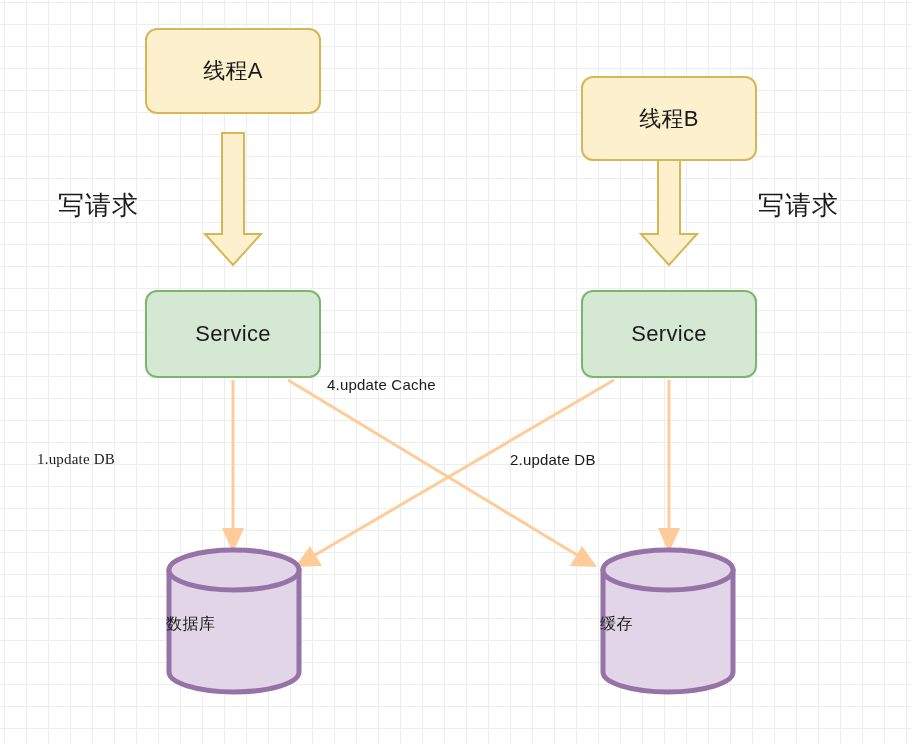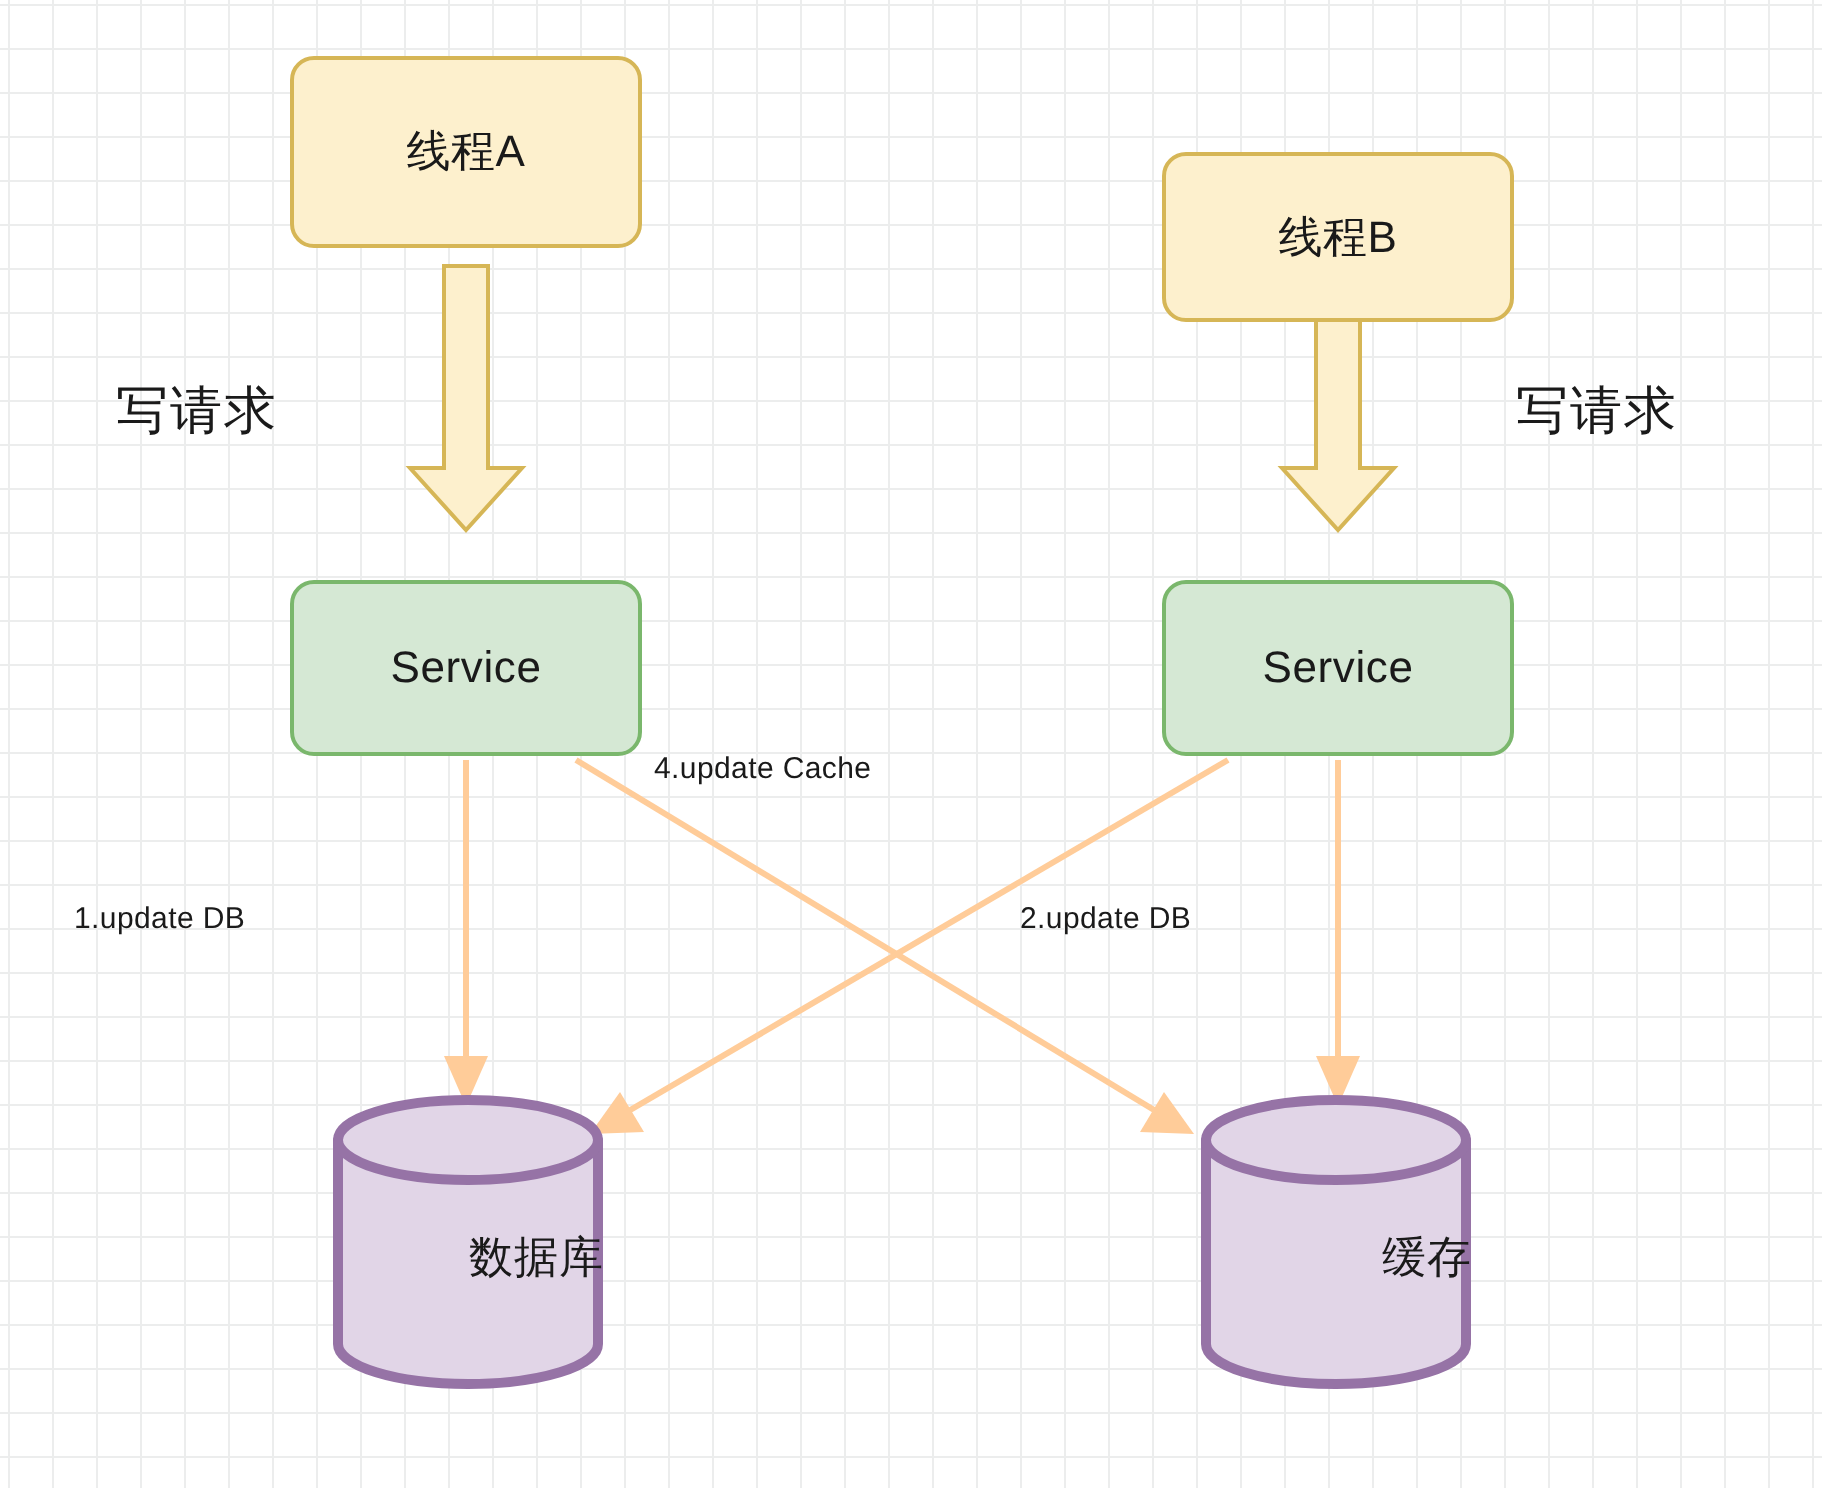--- a/index.html
+++ b/index.html
@@ -56,22 +56,22 @@
     position: absolute;
   }
   .cylinder svg {
     display: block;
     overflow: visible;
   }
   .cyl-label {
     position: absolute;
     left: 0;
     width: 100%;
-    text-align: right;
-    font-size: 22px;
+    text-align: left;
+    font-size: 16px;
     color: #1a1a1a;
     letter-spacing: 0.5px;
   }
 
   
   #arrow-layer {
     position: absolute;
     left: 0;
     top: 0;
     width: 911px;
@@ -117,21 +117,21 @@
       <line x1="288" y1="380" x2="582" y2="558" stroke="#ffcc99" stroke-width="3"></line>
       <polygon points="597,567 570,566 582,546" fill="#ffcc99"></polygon>
     </g>
 
     <g>
       <line x1="614" y1="380" x2="310" y2="558" stroke="#ffcc99" stroke-width="3"></line>
       <polygon points="295,567 322,566 310,546" fill="#ffcc99"></polygon>
     </g>
   </svg>
 
-  <div class="node-box box-thread" style="left:145px; top:28px; width:176px; height:96px;">
+  <div class="node-box box-thread" style="left:145px; top:28px; width:176px; height:86px;">
     <span>线程A</span>
   </div>
 
   <div class="node-box box-thread" style="left:581px; top:28px; width:176px; height:85px;margin-top:48px;">
     <span>线程B</span>
   </div>
 
   <div class="node-box box-service" style="left:145px; top:290px; width:176px; height:88px;">
     <span>Service</span>
   </div>
@@ -156,17 +156,17 @@
     <div class="cyl-label" style="top:66px;">缓存</div>
   </div>
 
   <div class="edge-label cjk-label" style="left:58px; top:188px;">写请求</div>
 
   <div class="edge-label cjk-label" style="left:758px; top:188px;">写请求</div>
 
   <div class="edge-label" style="left:327px; top:376px;">4.update Cache</div>
 
 
-  <div class="edge-label" style="left:37px; top:451px;">1.update DB</div>
+  <div class="edge-label" style="left:37px; top:451px;font-family:Liberation Serif, serif;">1.update DB</div>
 
   <div class="edge-label" style="left:510px; top:451px;">2.update DB</div>
 
 </div>
 
 </body></html>

